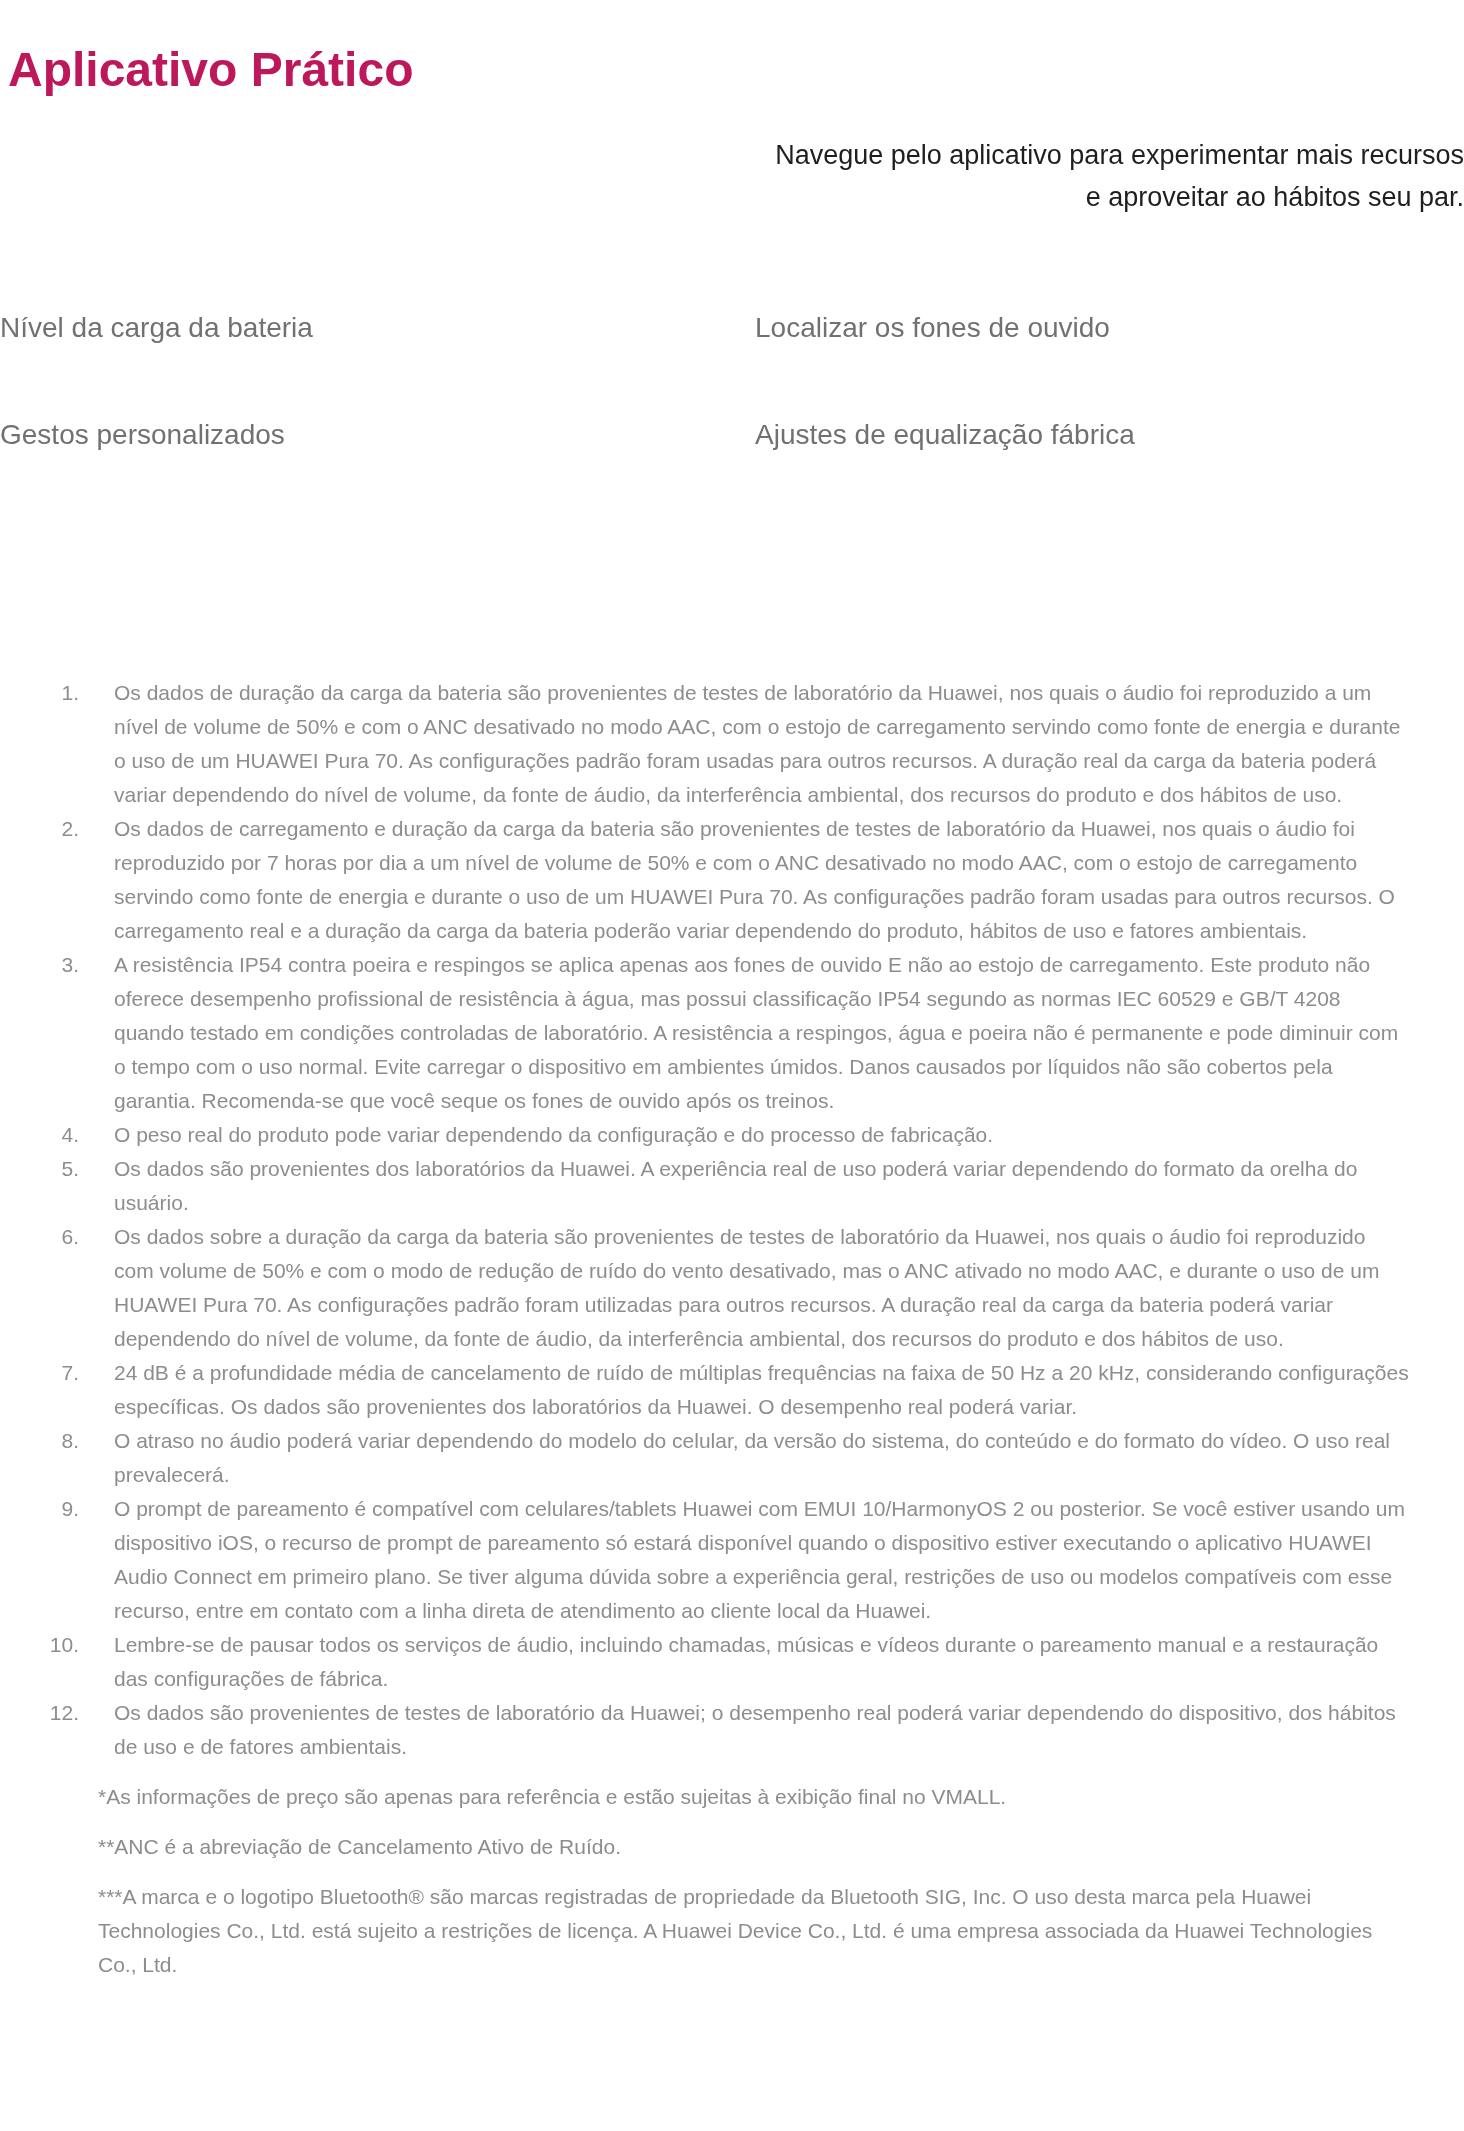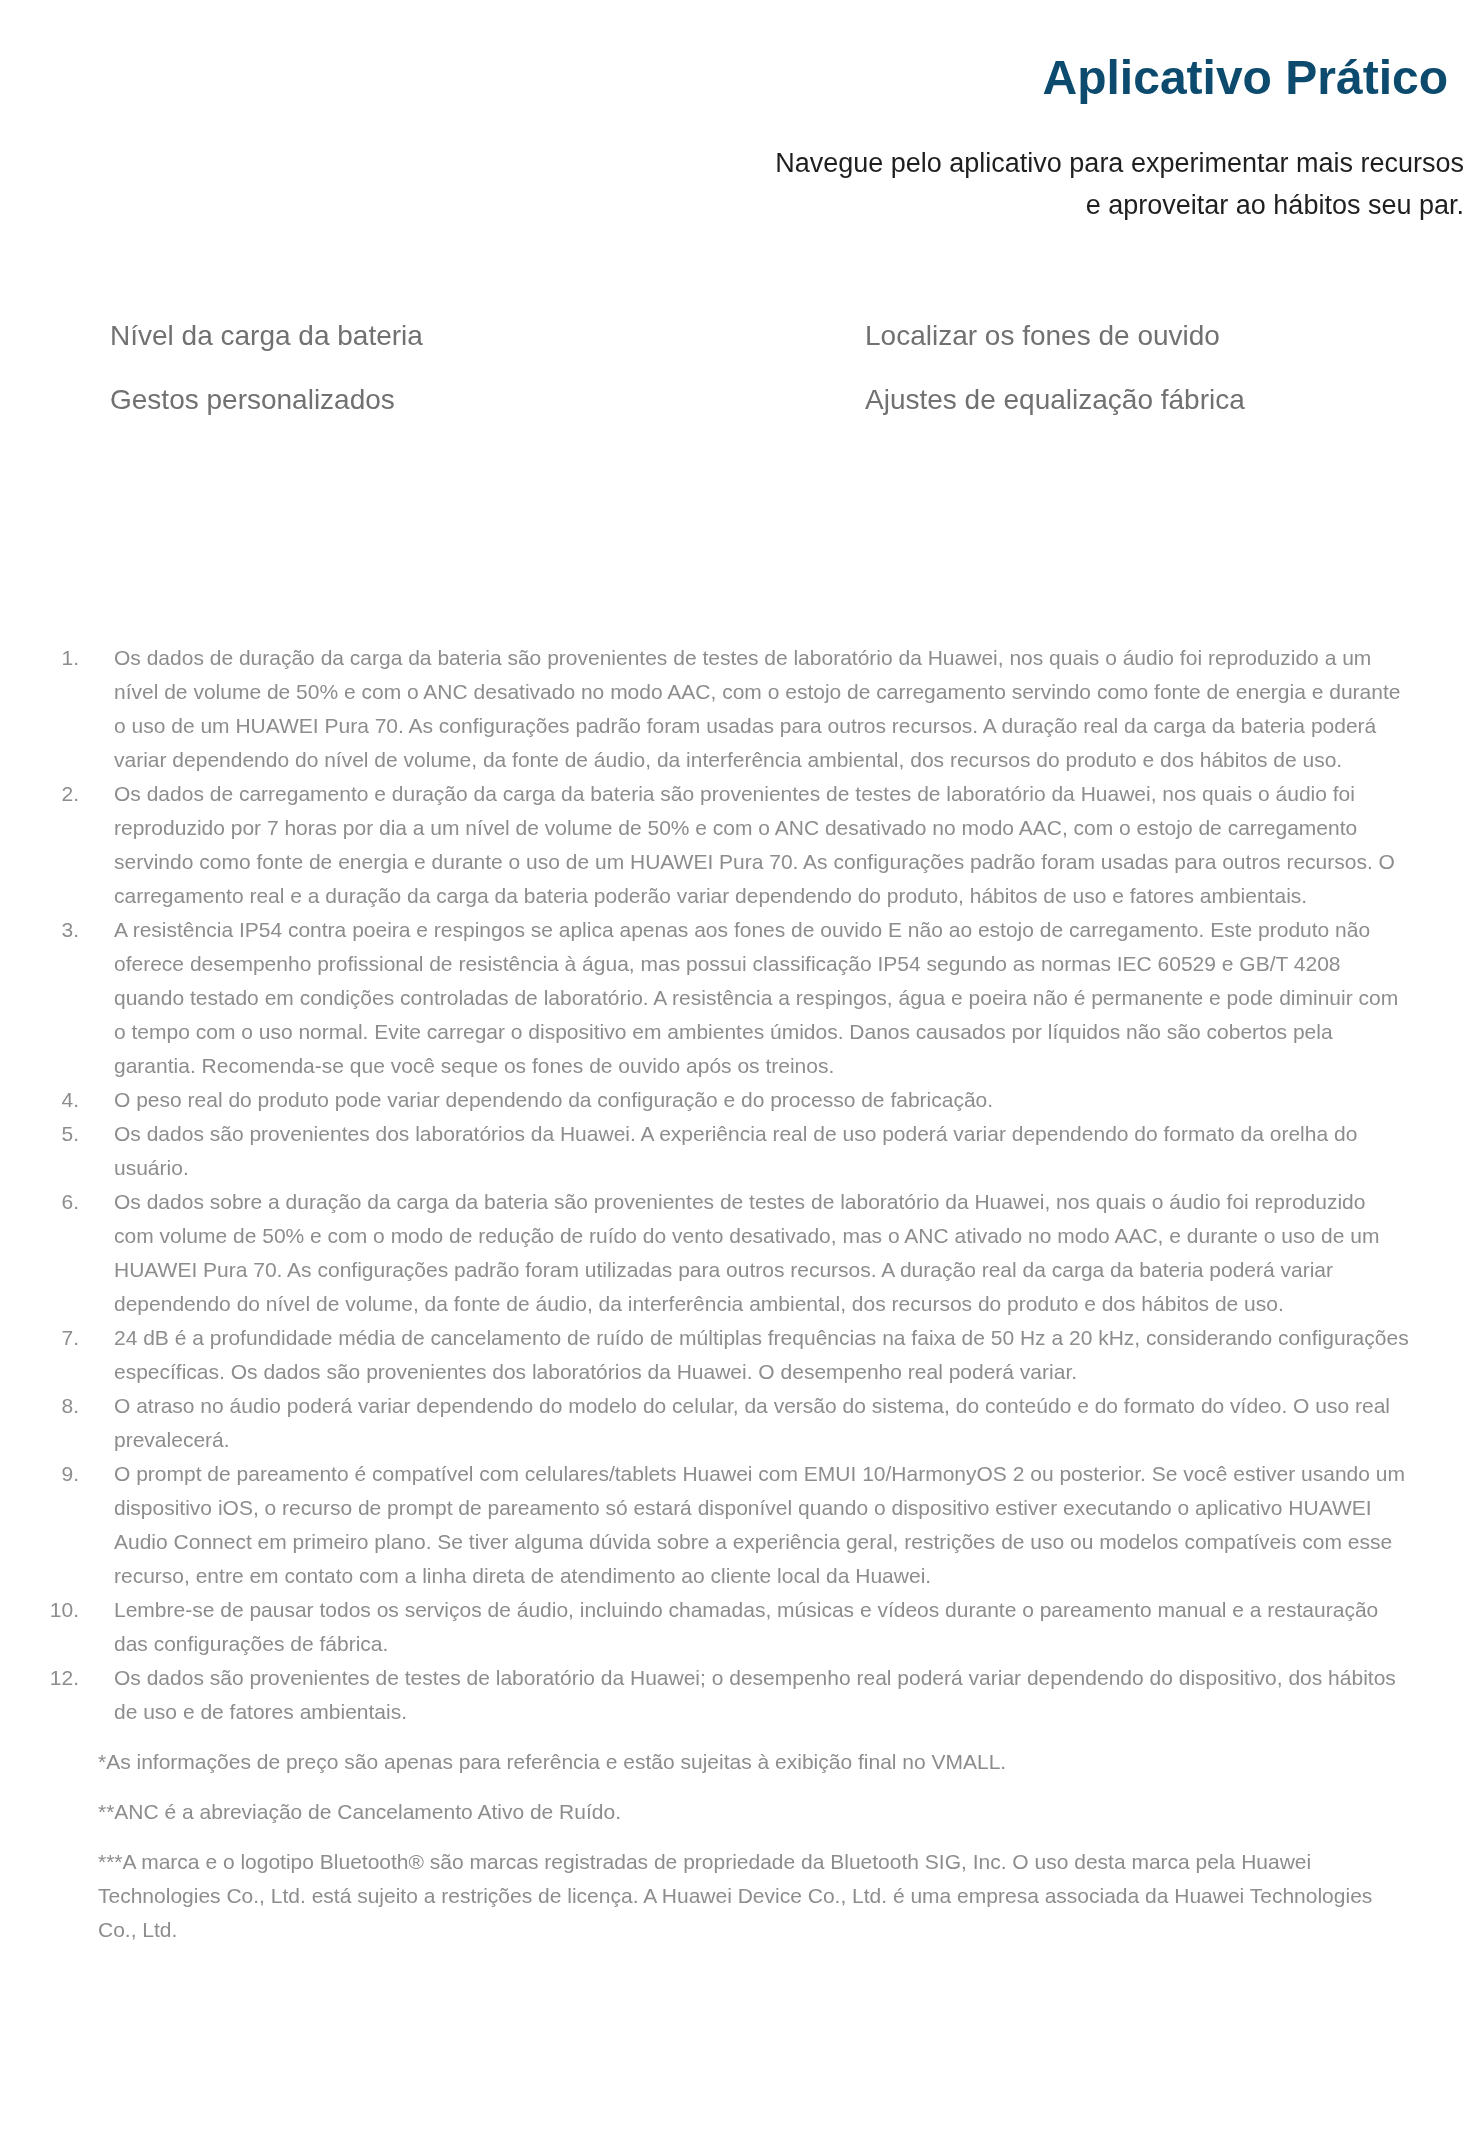--- a/index.html
+++ b/index.html
@@ -9,43 +9,42 @@
   }
   .page {
     position: relative;
     width: 1464px;
     min-height: 2131px;
     background: #ffffff;
     font-family: "Liberation Sans", sans-serif;
     overflow: hidden;
   }
   .title {
-    margin: 16px;
+    margin: 8px;
     padding-top: 34px;
-    text-align: right;
+    text-align: left;
     font-size: 48px;
     line-height: 56px;
     font-weight: 700;
-    color: #0c4a6e;
+    color: #be185d;
     letter-spacing: 0px;
   }
   .subtitle {
     margin: 36px 0 0 0;
     text-align: right;
     font-size: 27px;
     line-height: 42px;
     font-weight: 400;
     color: #1f1f1f;
   }
   .features {
     margin-top: 93px;
-    padding-left: 110px;
     display: grid;
     grid-template-columns: 755px 1fr;
-    row-gap: 30px;
+    row-gap: 73px;
   }
   .feature {
     font-size: 28px;
     line-height: 34px;
     font-weight: 400;
     color: #717171;
   }
   .disclaimers {
     margin: 224px 55px 0 49px;
     font-size: 21px;

